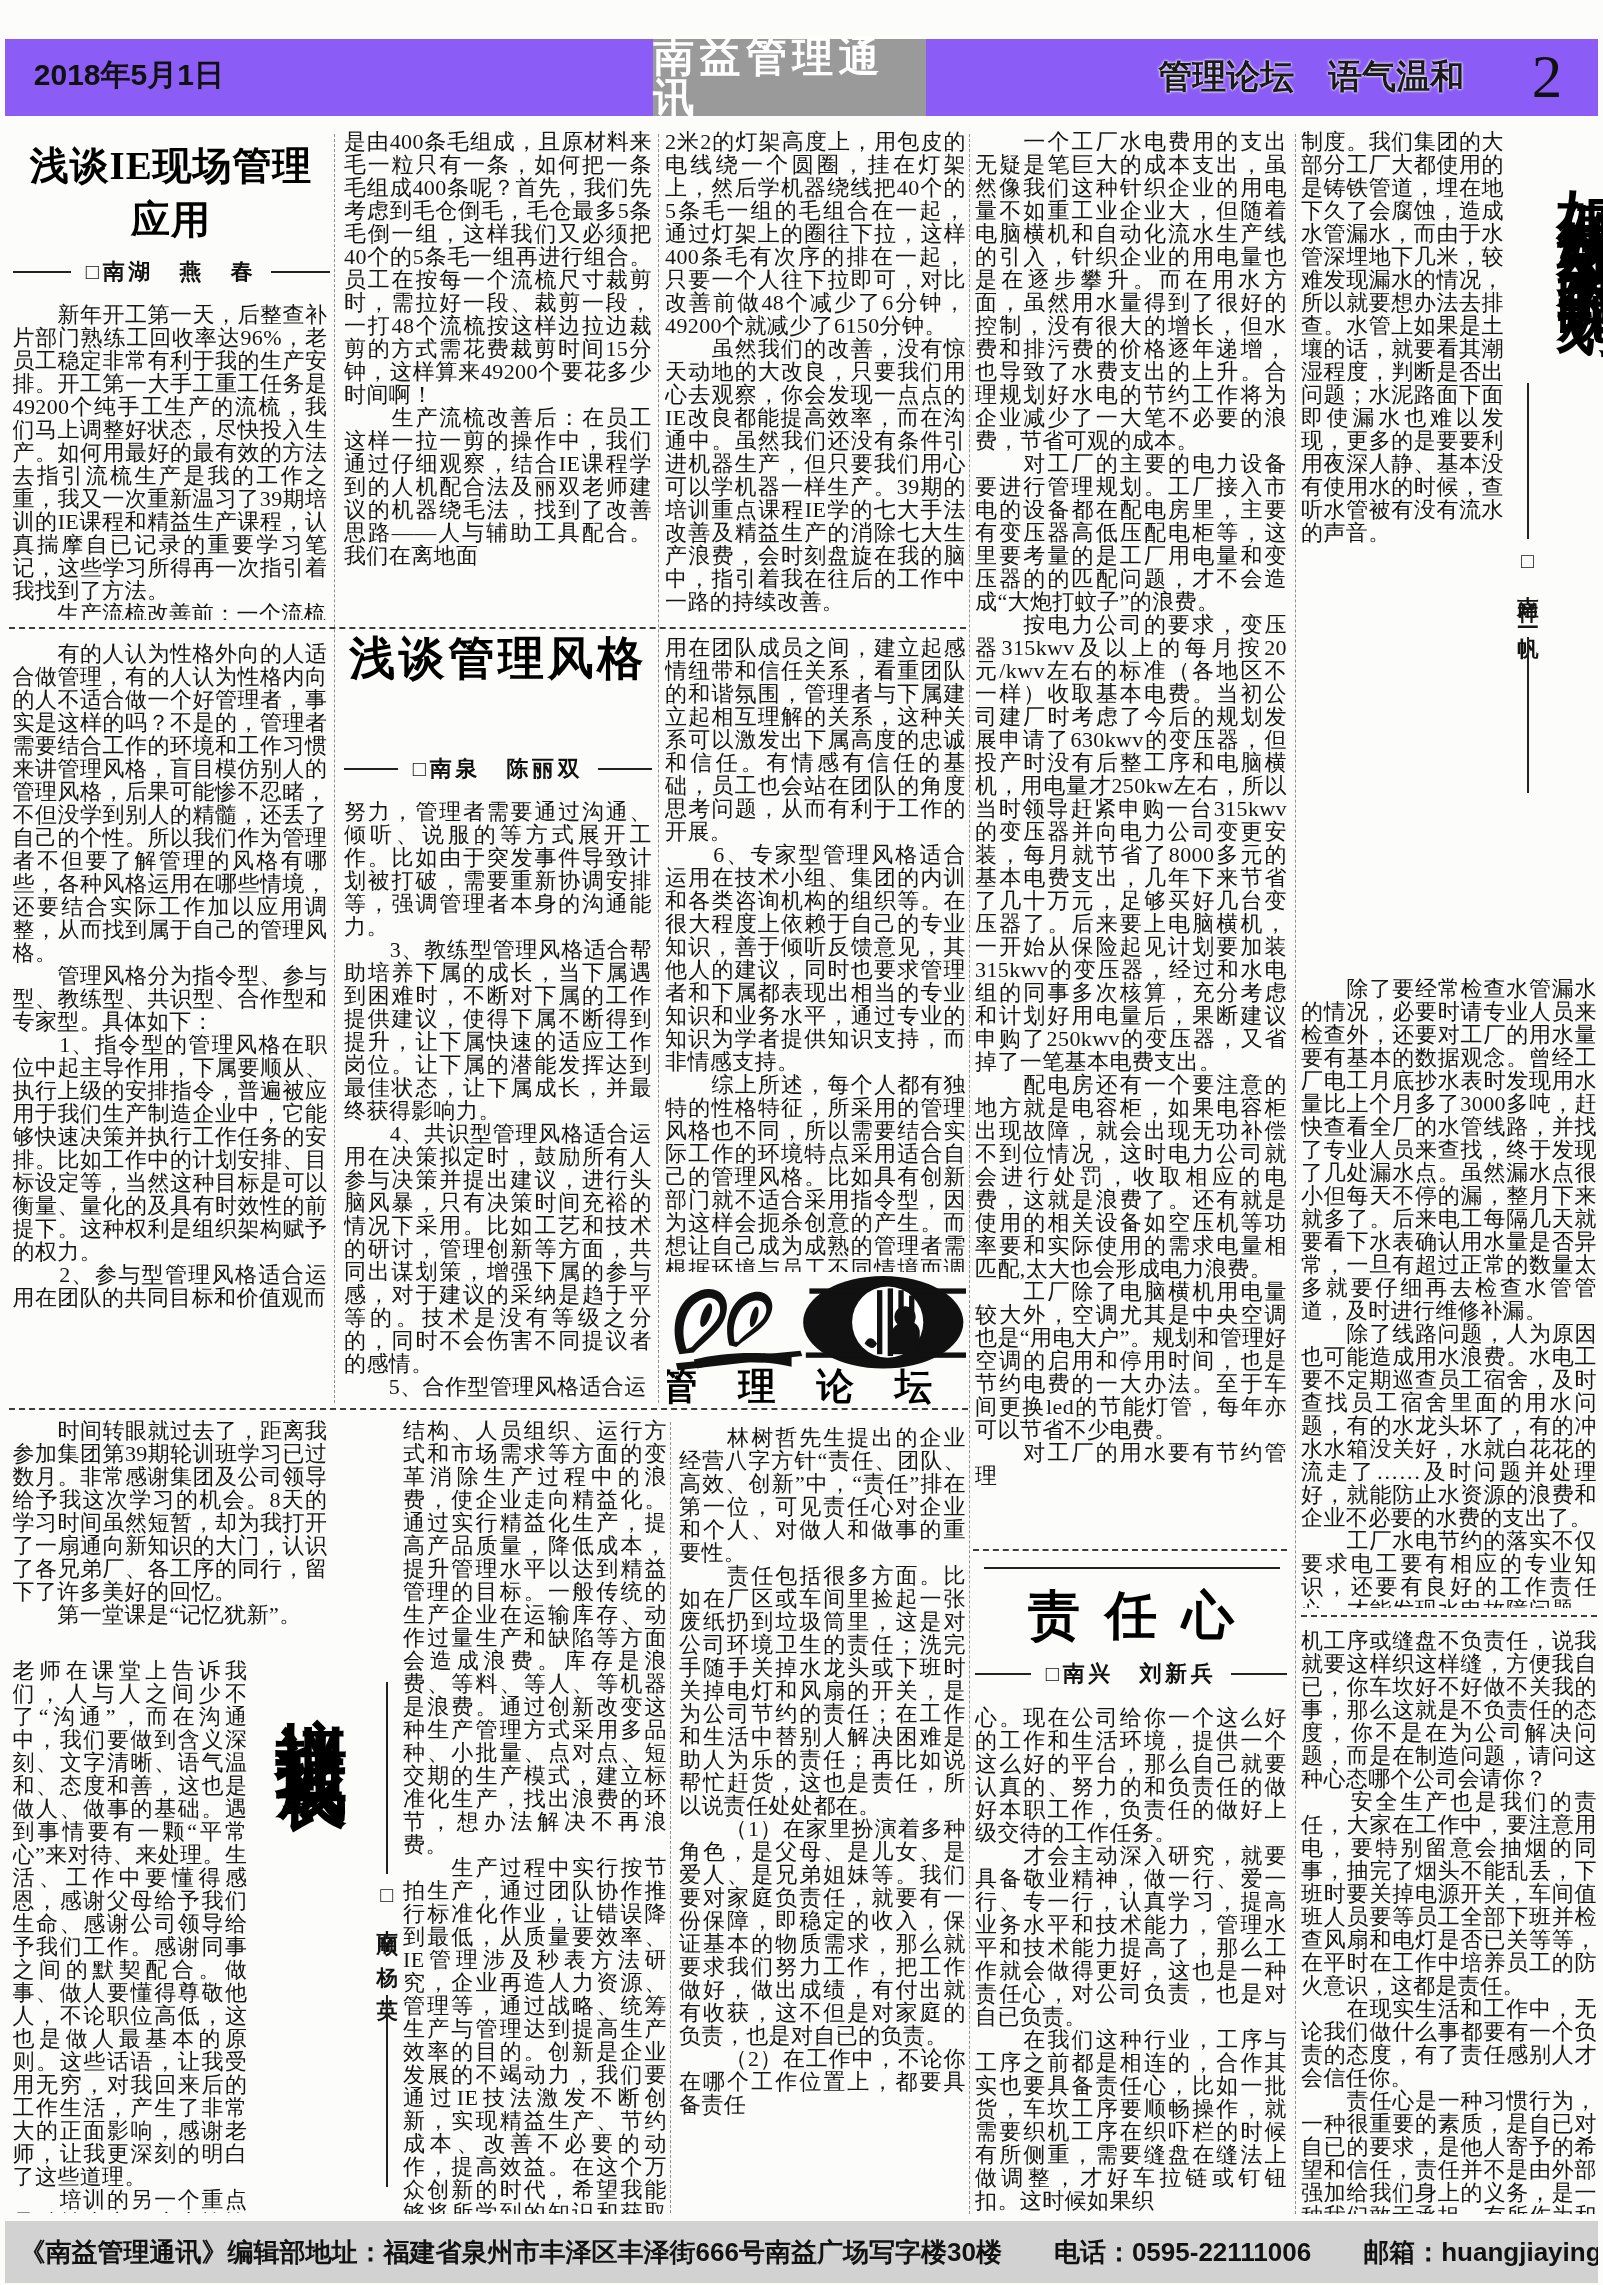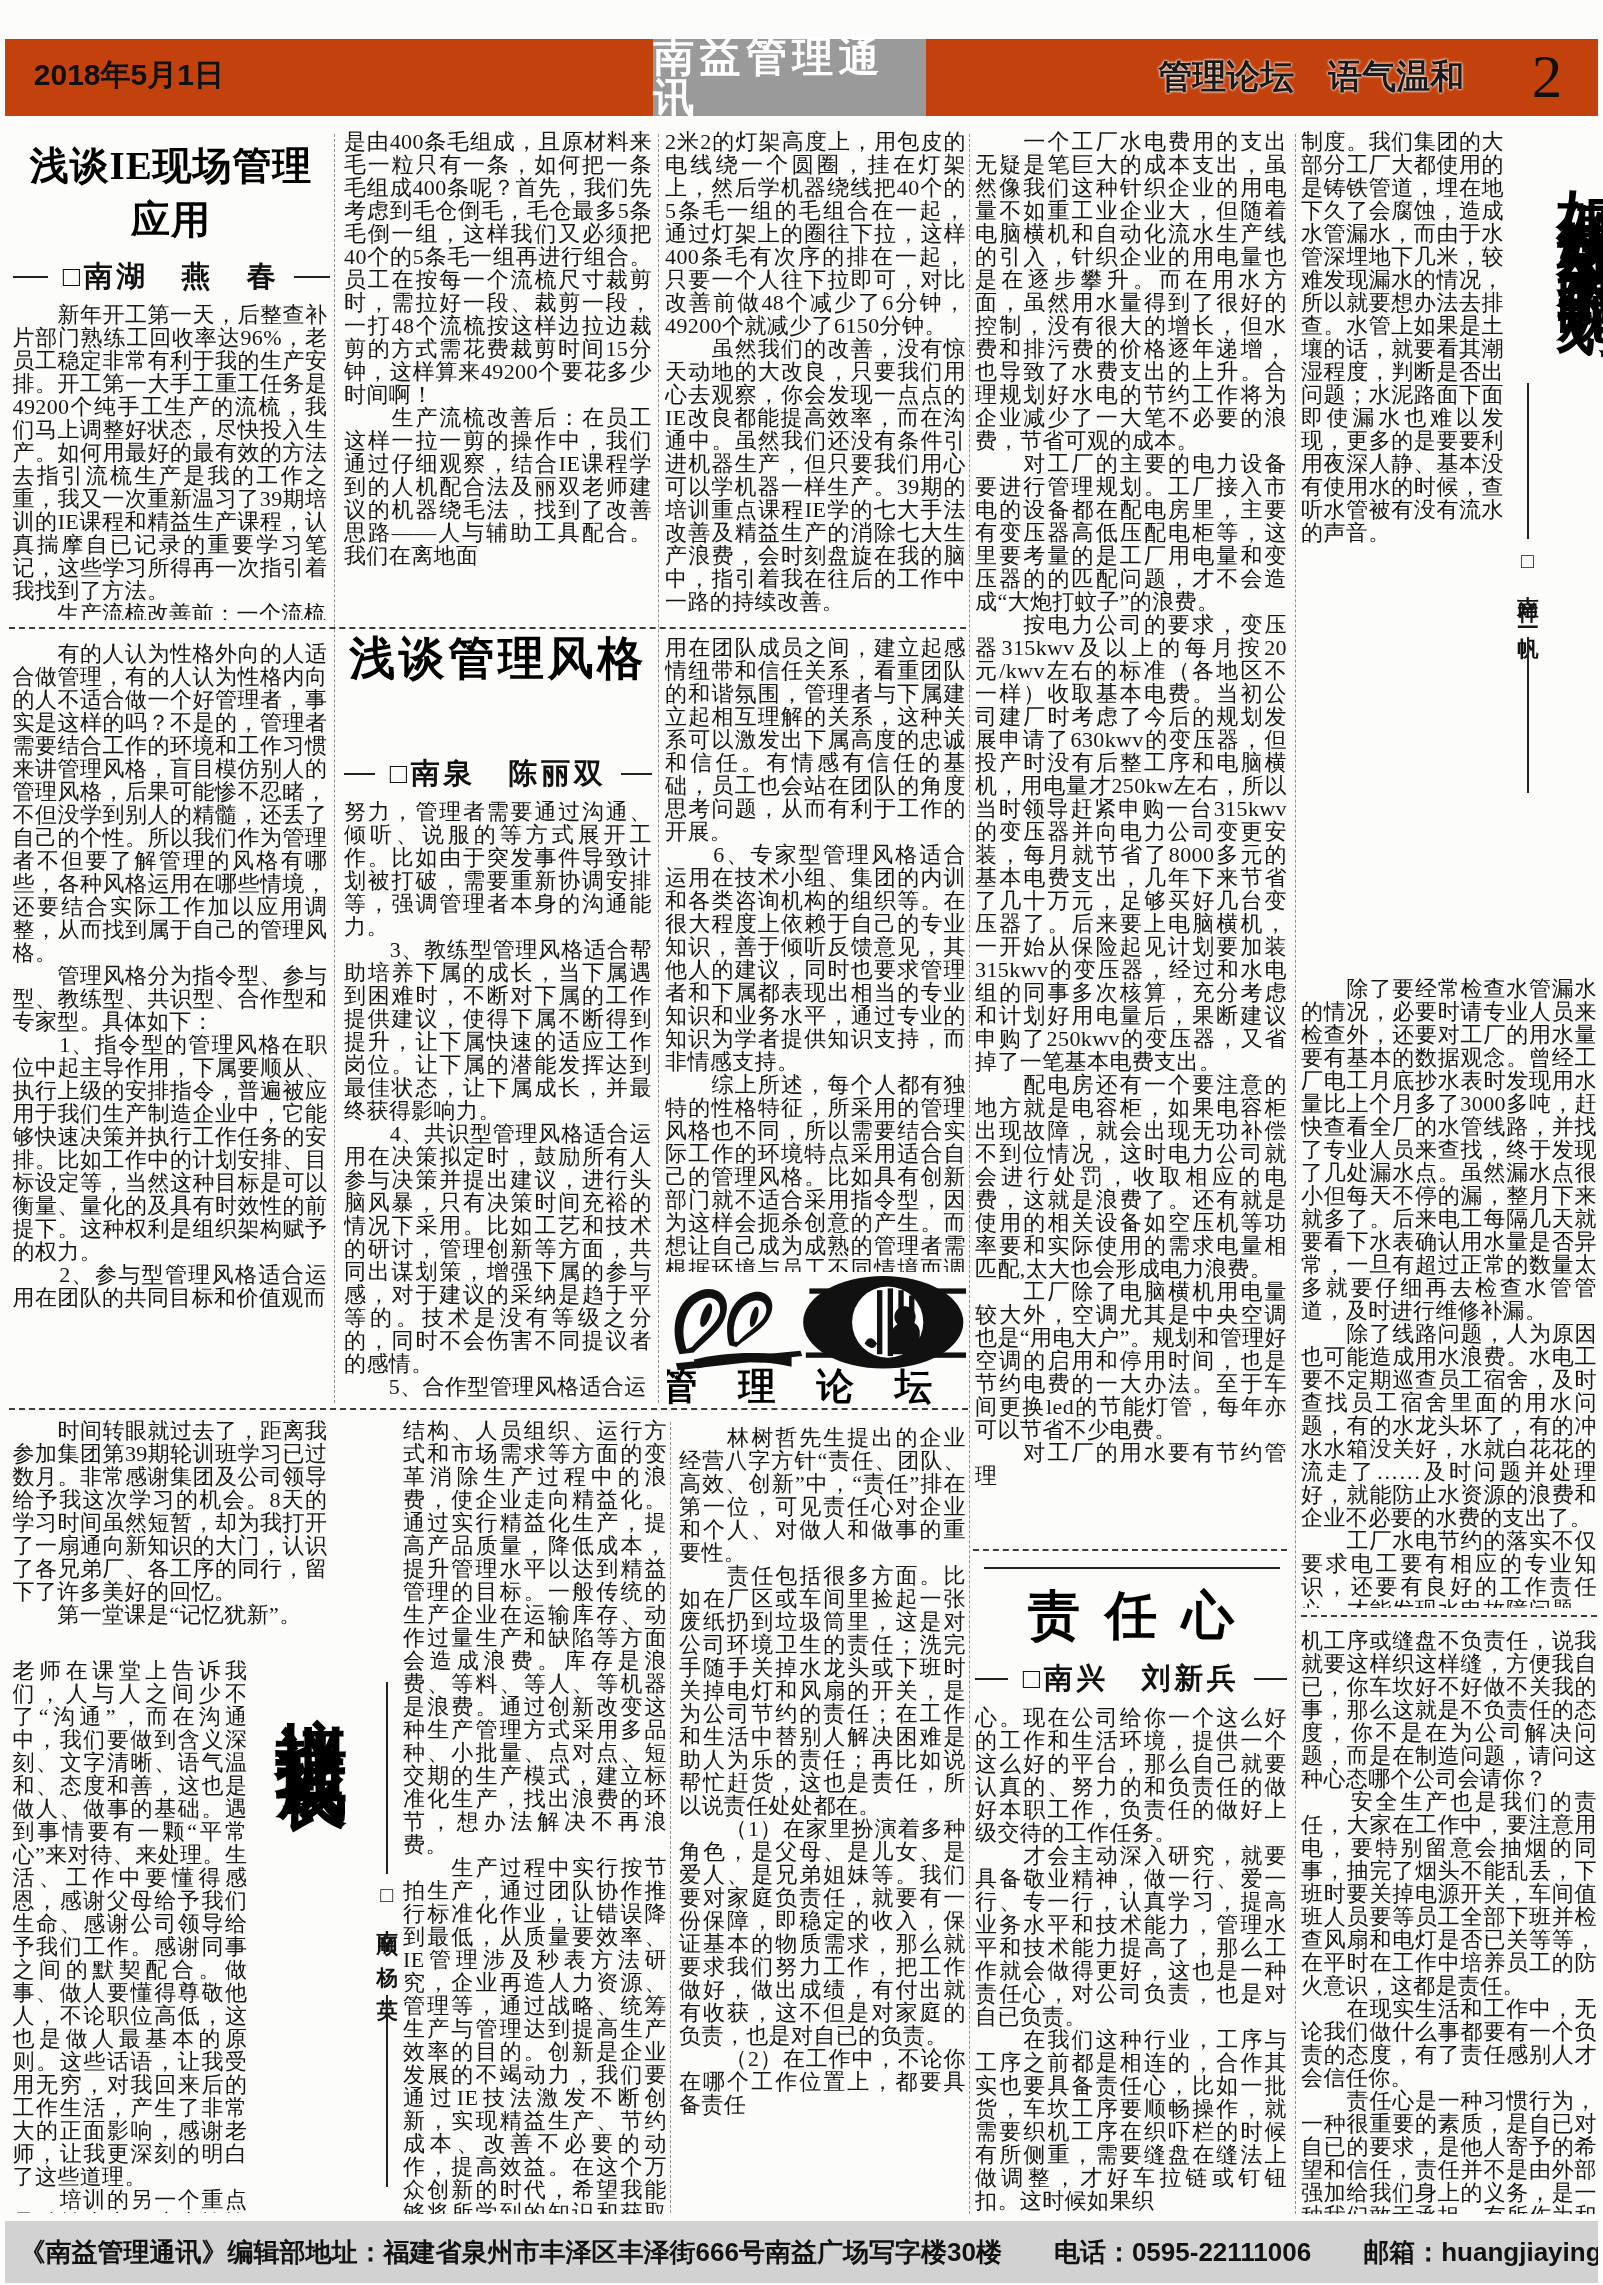--- a/index.html
+++ b/index.html
@@ -1,32 +1,32 @@
 <!DOCTYPE html>
 <html style="font-size:14.3px"><head>
 <meta charset="utf-8">
 <style>
   html,body{margin:0;padding:0;background:#e8e8e6;}
   .page{position:relative;width:1604px;height:2286px;background:#fcfcfa;overflow:hidden;
         font-family:"Liberation Serif","DejaVu Serif",serif;color:#141414;}
   
-  .header{position:absolute;left:5.3px;top:39px;width:1593px;height:77px;background:#c2410c;}
+  .header{position:absolute;left:5.3px;top:39px;width:1593px;height:77px;background:#8b5cf6;}
   .date{position:absolute;left:28.5px;top:21.4px;font:700 30px/1 "Liberation Sans","DejaVu Sans",sans-serif;color:#111;}
   .masthead{position:absolute;left:648px;top:0;width:273px;height:77px;background:#9a9a9a;
             display:flex;align-items:center;justify-content:center;color:#fff;
             font:700 41px/1 "Liberation Serif","DejaVu Serif",serif;letter-spacing:5.3px;}
   .section{position:absolute;right:134px;top:21.4px;font:700 34px/1 "Liberation Serif","DejaVu Serif",serif;color:#1a1a1a;
            text-shadow:0 0 2.7px #fff,0 0 2.7px #fff;}
   .pagenum{position:absolute;right:36px;top:7.1px;font:400 61px/1 "Liberation Serif","DejaVu Serif",serif;color:#111;}
   
   .col{position:absolute;font-size:22px;line-height:23px;text-align:justify;color:#151515;
        overflow:hidden;white-space:pre-wrap;letter-spacing:0.4px;}
   
   .htitle{position:absolute;font-weight:700;text-align:center;color:#000;}
-  .byline-row{position:absolute;display:flex;align-items:center;gap:14.3px;font-size:29px;color:#111;}
+  .byline-row{position:absolute;display:flex;align-items:center;gap:14.3px;font-size:22px;color:#111;}
   .byline-row .rule{flex:1;height:1.8px;background:#222;}
   .byline-row .name{white-space:nowrap;letter-spacing:3.6px;font-weight:600;}
   
   .vtitle{writing-mode:vertical-rl;text-orientation:upright;font-weight:700;color:#000;}
   .vbyline-col{position:absolute;display:flex;flex-direction:column;align-items:center;}
   .vbyline-col .vseg{width:1.8px;flex:1;background:#222;}
   .vbyline-col .vname{writing-mode:vertical-rl;text-orientation:upright;font-size:21.4px;
                       letter-spacing:5.3px;padding:10.7px 0;font-weight:600;}
   
   .hdash{position:absolute;border-top:2.7px dashed #3c3c3c;height:0;}

